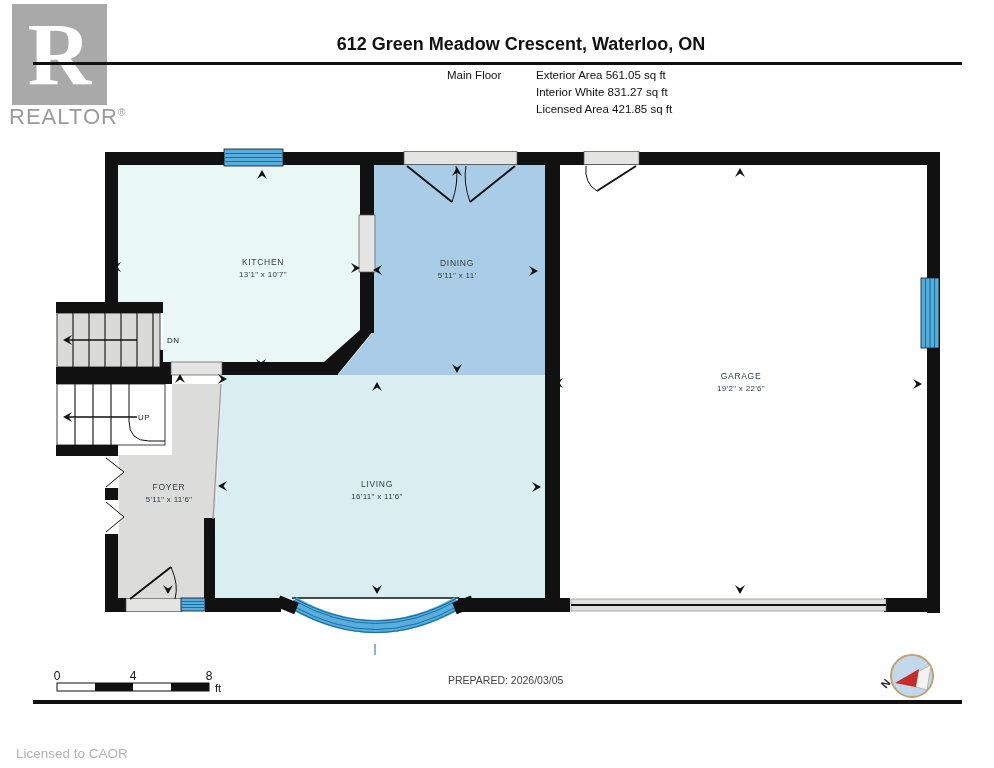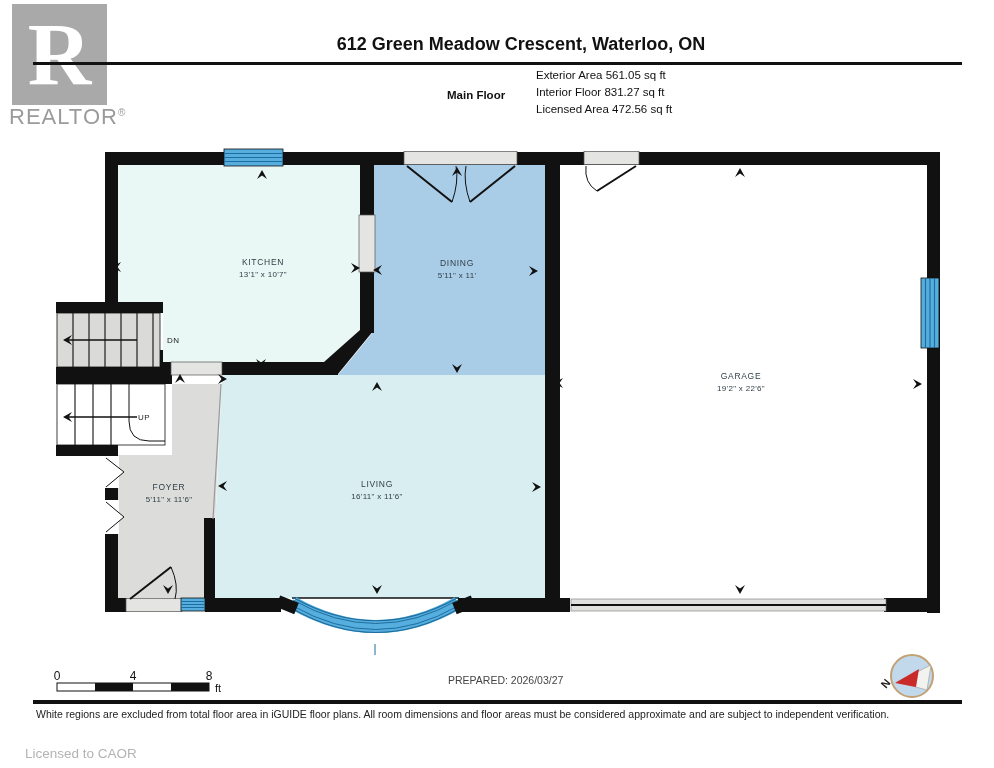--- a/index.html
+++ b/index.html
@@ -10,27 +10,27 @@
   .abs{position:absolute;}
   
   .logo-box{left:12px;top:4px;width:95px;height:101px;background:#a9a9a9;
     display:flex;align-items:center;justify-content:center;}
   .logo-r{font-size:88px;font-weight:700;color:#ffffff;line-height:1;
     font-family:"Liberation Serif","DejaVu Serif",serif;}
   .logo-word{left:9px;top:104px;font-size:22px;color:#9b9b9b;letter-spacing:1px;text-align:center;}
   .logo-word sup{font-size:10px;}
   .title-rule{left:33px;top:62px;width:929px;height:3px;background:#111;}
   .page-title{left:0;top:34px;width:994px;text-align:center;font-size:18px;font-weight:700;margin-left:24px;}
-  .floor-label{left:447px;top:69px;font-size:11.5px;font-weight:700;margin-top:20px;}
+  .floor-label{left:447px;top:69px;font-size:11.5px;font-weight:400;}
   .stat-line{left:508px;font-size:11.5px;padding-left:28px;}
   .stat-1{top:69px}.stat-2{top:86px}.stat-3{top:103px}
   
   .footer-rule{left:33px;top:700px;width:929px;height:3.5px;background:#111;}
   .disclaimer{left:36px;top:708px;width:930px;font-size:10.5px;color:#222;}
-  .license{left:25px;top:746px;font-size:13.5px;color:#b3b3b3;text-align:right;}
+  .license{left:16px;top:746px;font-size:13.5px;color:#b3b3b3;text-align:right;}
   .prepared{left:448px;top:674px;font-size:10.5px;color:#444;}
   svg text{font-family:"Liberation Sans","DejaVu Sans",sans-serif;}
   .room-name{font-size:8.5px;letter-spacing:0.7px;fill:#2f3e47;}
   .room-dims{font-size:8px;letter-spacing:0.3px;fill:#2f3e47;}
   .stair-label{font-size:8px;letter-spacing:0.5px;fill:#222;}
   .scale-num{font-size:12px;fill:#111;}
   .scale-unit{font-size:11px;fill:#111;}
 </style>
 </head>
 <body>
@@ -39,22 +39,22 @@
 
   <div class="abs logo-box">
     <span class="logo-r">R</span>
   </div>
   <div class="abs page-title">612 Green Meadow Crescent, Waterloo, ON</div>
   <div class="abs title-rule"></div>
   <div class="abs logo-word"><span>REALTOR</span><sup>®</sup></div>
 
   <div class="abs floor-label">Main Floor</div>
   <div class="abs stat-line stat-1"><span>Exterior Area</span>&nbsp;<span>561.05 sq ft</span></div>
-  <div class="abs stat-line stat-2"><span>Interior Floor</span>&nbsp;<span>831.27 sq ft</span></div>
-  <div class="abs stat-line stat-3"><span>Licensed Area</span>&nbsp;<span>472.56 sq ft</span></div>
+  <div class="abs stat-line stat-2"><span>Interior White</span>&nbsp;<span>831.27 sq ft</span></div>
+  <div class="abs stat-line stat-3"><span>Licensed Area</span>&nbsp;<span>421.85 sq ft</span></div>
 
   <svg class="abs" style="left:0;top:0;" width="994" height="768" viewBox="0 0 994 768">
     <defs>
       <polygon id="arr" points="-5,9 0,0 5,9 0,5.5" fill="#111"></polygon>
     </defs>
 
     <g>
       <polygon points="118,165 362,165 362,330 327,362 163,362 163,313 118,313" fill="#e9f8f5"></polygon>
       <polygon points="374,165 546,165 546,375 338,375 374,331" fill="#aacde7"></polygon>
       <rect x="560" y="165" width="367" height="434" fill="#ffffff"></rect>
@@ -210,19 +210,18 @@
     </g>
 
     <g>
       <circle cx="912" cy="676" r="21" fill="#c2d9ec" stroke="#c2a274" stroke-width="2"></circle>
       <polygon points="897,682 931,665 927,690" fill="#f2f2ee" stroke="#999" stroke-width="0.6"></polygon>
       <polygon points="895,683 919,669 916,687" fill="#c92b2b"></polygon>
       <text x="886" y="689" font-size="11" font-weight="bold" fill="#222" transform="rotate(-50 886 689)">N</text>
     </g>
   </svg>
 
-  <div class="abs prepared">PREPARED: 2026/03/27</div>
+  <div class="abs prepared">PREPARED: 2026/03/05</div>
 
   <div class="abs footer-rule"></div>
-  <div class="abs disclaimer">White regions are excluded from total floor area in iGUIDE floor plans. All room dimensions and floor areas must be considered approximate and are subject to independent verification.</div>
   <div class="abs license">Licensed to CAOR</div>
 
 </div>
 
 </body></html>

